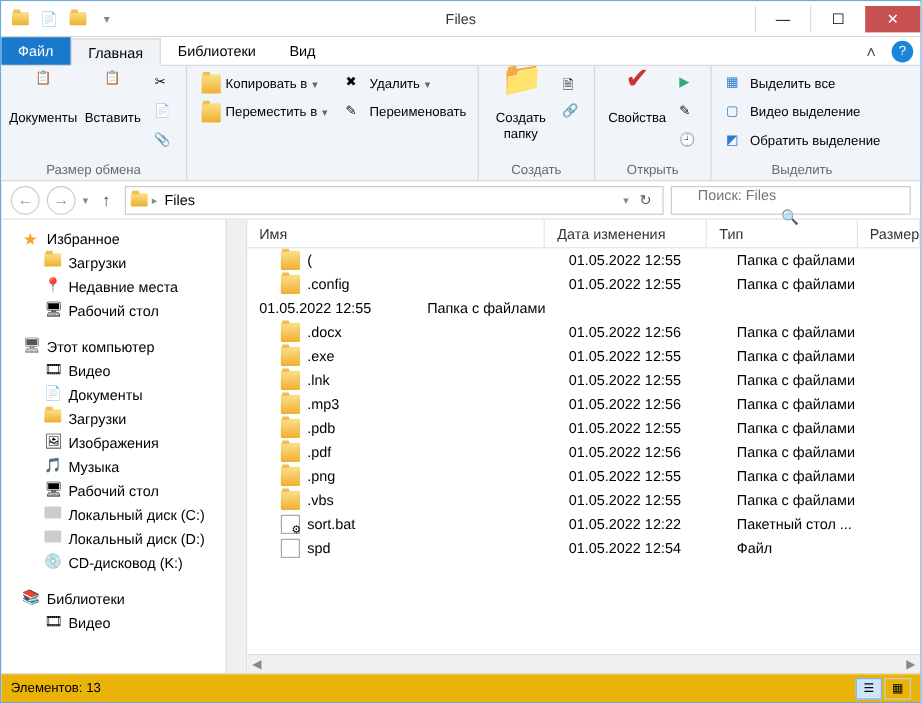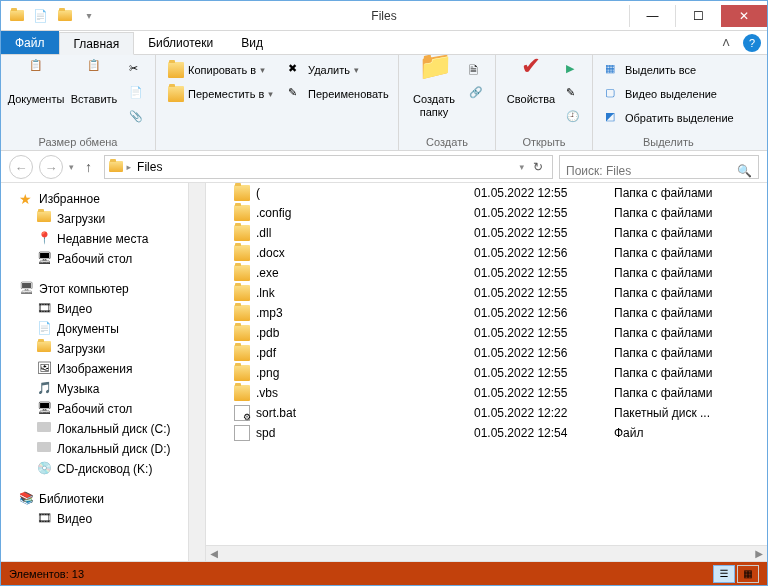--- a/index.html
+++ b/index.html
@@ -32,21 +32,21 @@
 .smallbtn { display: flex; align-items: center; gap: 4px; height: 22px; padding: 0 4px; cursor: default; font-size: 11px; white-space: nowrap; }
 .smallbtn .ic { width: 16px; height: 16px; flex-shrink: 0; }
 .dd-arrow::after { content: " ▾"; font-size: 9px; color: #666; }
 
 .addrrow { height: 32px; border-bottom: 1px solid #e0e0e0; display: flex; align-items: center; padding: 0 8px; gap: 6px; }
 .navbtn { width: 24px; height: 24px; border: 1px solid #ccc; border-radius: 50%; display: flex; align-items: center; justify-content: center; color: #999; font-size: 13px; }
 .uparrow { width: 18px; color: #555; text-align: center; font-size: 14px; }
 .addrbar { flex: 1; height: 24px; border: 1px solid #ccc; display: flex; align-items: center; padding: 0 4px; gap: 4px; background: #fff; }
 .addrbar .crumb { padding: 0 2px; }
 .refresh { width: 20px; text-align: center; color: #555; }
-.search { width: 200px; height: 24px; border: 1px solid #ccc; display: flex; align-items: flex-end; padding: 0 6px; gap: 4px; color: #888; }
+.search { width: 200px; height: 24px; border: 1px solid #ccc; display: flex; align-items: center; padding: 0 6px; gap: 4px; color: #888; flex-direction: column; }
 .search input { border: none; outline: none; flex: 1; font-size: 12px; color: #888; background: transparent; }
 
 .content { display: flex; height: calc(586px - 30px - 24px - 96px - 32px - 24px - 2px); }
 .sidebar { width: 205px; border-right: 1px solid #e0e0e0; overflow: hidden; padding: 6px 0; position: relative; }
 .sidebar::after { content: ""; position: absolute; right: 0; top: 0; bottom: 0; width: 16px; background: #f0f0f0; border-left: 1px solid #e0e0e0; }
 .tree { padding-left: 10px; }
 .tree-item { display: flex; align-items: center; gap: 4px; height: 20px; padding-left: 8px; cursor: default; }
 .tree-item.level1 { padding-left: 8px; }
 .tree-item.level2 { padding-left: 26px; }
 .tree-item .ic { width: 16px; height: 16px; flex-shrink: 0; }
@@ -60,21 +60,21 @@
 .c-type { width: 130px; }
 .c-size { flex: 1; }
 .rows { flex: 1; overflow: hidden; }
 .row { display: flex; height: 20px; align-items: center; font-size: 12px; cursor: default; }
 .row .c-name { display: flex; align-items: center; gap: 6px; padding-left: 28px; }
 .row .ic { width: 16px; height: 16px; flex-shrink: 0; }
 .hscroll { height: 16px; background: #f0f0f0; border-top: 1px solid #e0e0e0; display: flex; align-items: center; }
 .hscroll .arrow { width: 16px; text-align: center; color: #888; font-size: 10px; }
 .hscroll .track { flex: 1; }
 
-.status { height: 24px; border-top: 1px solid #e0e0e0; display: flex; align-items: center; padding: 0 8px; font-size: 11px; background: #c2410c; }
+.status { height: 24px; border-top: 1px solid #e0e0e0; display: flex; align-items: center; padding: 0 8px; font-size: 11px; background: #eab308; }
 .status-right { margin-left: auto; display: flex; gap: 2px; }
 .viewbtn { width: 22px; height: 18px; border: 1px solid #ccc; display: flex; align-items: center; justify-content: center; font-size: 10px; }
 .viewbtn.active { background: #cde6f7; border-color: #7eb4ea; }
 
 .folder-ic { background: linear-gradient(#fce08a,#f0b030); border-radius: 1px; position: relative; }
 .folder-ic::before { content: ""; position: absolute; top: -2px; left: 1px; width: 6px; height: 3px; background: #f0c050; border-radius: 1px 1px 0 0; }
 .star-ic { color: #f5a623; font-size: 14px; line-height: 16px; }
 .pc-ic { color: #555; font-size: 12px; }
 .drive-ic { background: #ccc; border-radius: 1px; position: relative; }
 .file-ic { background: #fff; border: 1px solid #aaa; }
@@ -316,44 +316,46 @@
       <div id="lib-items">
           <div class="tree-item level2">
             <span class="ic">🎞</span>
             <span>Видео</span>
           </div>
         </div>
     </div>
   </div>
 
   <div class="filespane">
+    <div class="cols">
+      <div class="col c-name">Имя</div>
+      <div class="col c-date">Дата изменения</div>
+      <div class="col c-type">Тип</div>
+      <div class="col c-size">Размер</div>
+    </div>
     <div class="rows" id="file-rows">
         <div class="row">
           <div class="c-name">
             <span class="ic folder-ic"></span>
             <span>(</span>
           </div>
           <div class="c-date" style="padding-left:10px">01.05.2022 12:55</div>
           <div class="c-type" style="padding-left:10px">Папка с файлами</div>
           <div class="c-size"></div>
         </div>
         <div class="row">
           <div class="c-name">
             <span class="ic folder-ic"></span>
             <span>.config</span>
           </div>
           <div class="c-date" style="padding-left:10px">01.05.2022 12:55</div>
           <div class="c-type" style="padding-left:10px">Папка с файлами</div>
           <div class="c-size"></div>
         </div>
         <div class="row">
-          <div class="c-name">
-            <span class="ic folder-ic"></span>
-            <span>.dll</span>
-          </div>
           <div class="c-date" style="padding-left:10px">01.05.2022 12:55</div>
           <div class="c-type" style="padding-left:10px">Папка с файлами</div>
           <div class="c-size"></div>
         </div>
         <div class="row">
           <div class="c-name">
             <span class="ic folder-ic"></span>
             <span>.docx</span>
           </div>
           <div class="c-date" style="padding-left:10px">01.05.2022 12:56</div>
@@ -422,21 +424,21 @@
           <div class="c-date" style="padding-left:10px">01.05.2022 12:55</div>
           <div class="c-type" style="padding-left:10px">Папка с файлами</div>
           <div class="c-size"></div>
         </div>
         <div class="row">
           <div class="c-name">
             <span class="ic bat-ic"></span>
             <span>sort.bat</span>
           </div>
           <div class="c-date" style="padding-left:10px">01.05.2022 12:22</div>
-          <div class="c-type" style="padding-left:10px">Пакетный диск ...</div>
+          <div class="c-type" style="padding-left:10px">Пакетный стол ...</div>
           <div class="c-size"></div>
         </div>
         <div class="row">
           <div class="c-name">
             <span class="ic file-ic"></span>
             <span>spd</span>
           </div>
           <div class="c-date" style="padding-left:10px">01.05.2022 12:54</div>
           <div class="c-type" style="padding-left:10px">Файл</div>
           <div class="c-size"></div>

